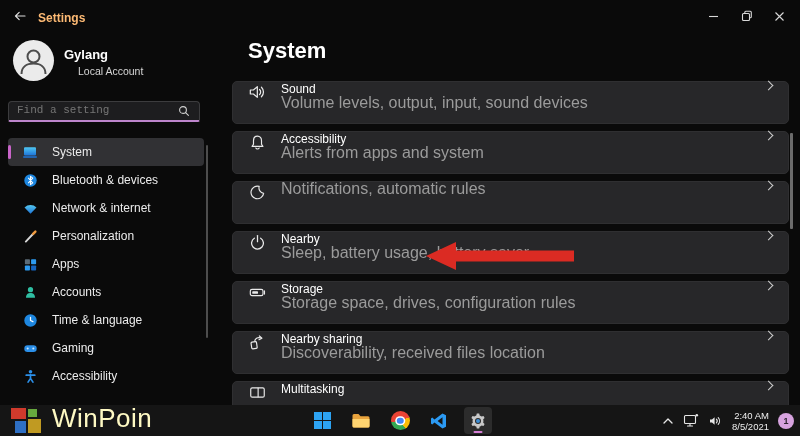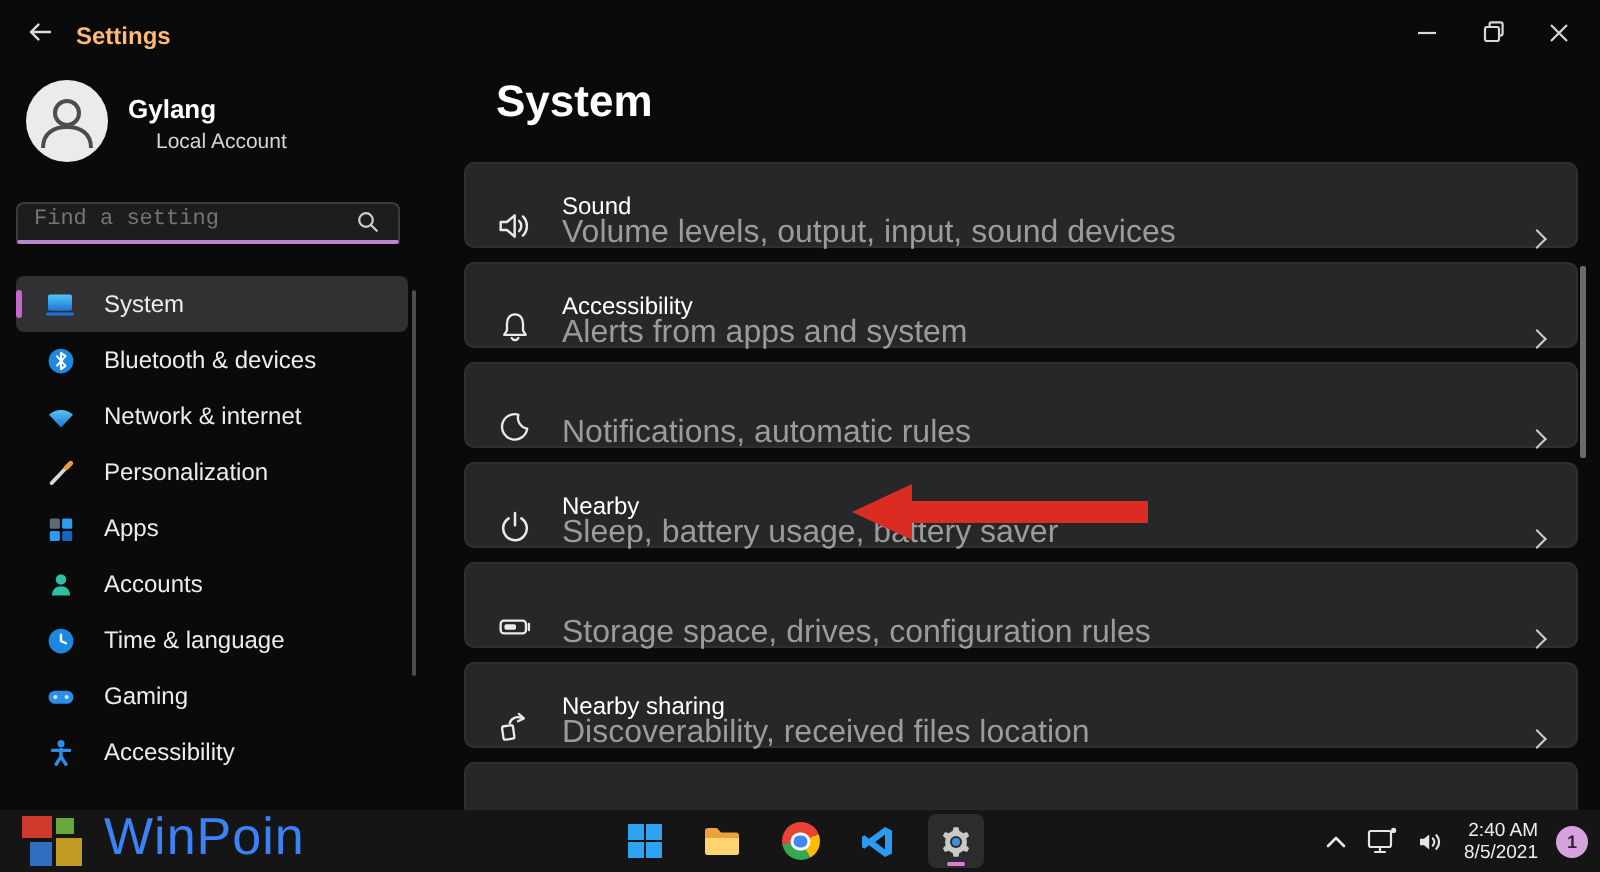--- a/index.html
+++ b/index.html
@@ -28,21 +28,21 @@
   .nav-item.selected { background:#313134; }
   .accent-pill { position:absolute; left:0; top:7px; width:3px; height:14px; border-radius:2px; background:#c964c9; display:none; }
   .nav-item.selected .accent-pill { display:block; }
   .nav-ico { width:16px; height:16px; flex:none; display:flex; align-items:center; justify-content:center; }
   .nav-label { margin-left:14px; font-size:12px; color:#ececec; white-space:nowrap; }
   .side-scrollbar { position:absolute; left:206px; top:145px; width:2px; height:193px; border-radius:1px; background:#4d4d4d; }
 
   
   .main-title { position:absolute; left:248px; top:38px; font-size:22px; font-weight:700; color:#fff; }
   .cards { position:absolute; left:232px; top:81px; width:557px; }
-  .card { position:relative; height:43px; margin-bottom:7px; background:#272729; border:1px solid #2f2f31; border-radius:5px; display:flex; align-items:flex-end; padding:0 16px 0 14px; }
+  .card { position:relative; height:43px; margin-bottom:7px; background:#272729; border:1px solid #2f2f31; border-radius:5px; display:flex; align-items:flex-start; padding:0 16px 0 14px; }
   .card-ico { width:20px; height:20px; flex:none; display:flex; align-items:center; justify-content:center; }
   .card-text { margin-left:14px; flex:1; min-width:0; }
   .card-title { font-size:12px; color:#fff; line-height:14px; }
   .card-desc { font-size:16px; color:#9b9b9b; line-height:13px; }
   .chev { width:7px; height:7px; border-right:1.4px solid #cfcfcf; border-top:1.4px solid #cfcfcf; transform:rotate(45deg); flex:none; }
   .main-scrollbar { position:absolute; left:790px; top:133px; width:2.5px; height:96px; border-radius:1px; background:#6b6b6b; }
 
   .red-arrow { position:absolute; left:424px; top:241px; width:152px; height:30px; z-index:5; }
 
   
@@ -53,21 +53,21 @@
   .tb-app.active::after { content:""; position:absolute; bottom:1px; left:50%; transform:translateX(-50%); width:9px; height:2.5px; border-radius:2px; background:#d67fd6; }
   .tray { position:absolute; right:6px; top:0; height:31px; display:flex; align-items:center; gap:9px; z-index:11; }
   .tray-ico { display:flex; align-items:center; justify-content:center; }
   .tray-clock { text-align:right; font-size:9.5px; line-height:11px; color:#ededed; }
   .tray-badge { width:16px; height:16px; border-radius:50%; background:#d7a3df; color:#2e2430; font-size:9px; font-weight:700; display:flex; align-items:center; justify-content:center; }
 
   
   .watermark { position:absolute; left:11px; bottom:0; height:33px; display:flex; align-items:center; z-index:20; }
   .wm-logo { position:relative; width:36px; height:30px; flex:none; }
   .wm-sq { position:absolute; }
-  .wm-text { font-size:26px; color:#3b82f6; letter-spacing:0.5px; margin-left:5px; margin-top:-2px; }
+  .wm-text { font-size:26px; color:#fef9c3; letter-spacing:0.5px; margin-left:5px; margin-top:-2px; }
 </style>
 </head>
 <body>
 
 <div class="screen">
 
   <div class="titlebar">
     <div class="back-btn">
       <svg width="16" height="16" viewBox="0 0 16 16">
           <path d="M13 8 H3.5 M3.5 8 L7.2 4.3 M3.5 8 L7.2 11.7" stroke="#dedede" stroke-width="1.2" fill="none" stroke-linecap="round"></path>
@@ -289,20 +289,21 @@
 
     <div class="card">
       <span class="card-ico">
         <svg width="19" height="19" viewBox="0 0 18 18">
             <rect x="2.2" y="6" width="12" height="6" rx="1.6" stroke="#eaeaea" stroke-width="1.1" fill="none"></rect>
             <rect x="4" y="7.7" width="5.5" height="2.6" rx="0.8" fill="#eaeaea"></rect>
             <path d="M15.6 7.5 V10.5" stroke="#eaeaea" stroke-width="1.1" stroke-linecap="round"></path>
           </svg>
       </span>
       <span class="card-text">
+          <div class="card-title">Storage</div>
           <div class="card-desc">Storage space, drives, configuration rules</div>
         </span>
       <span class="chev"></span>
     </div>
 
     <div class="card">
       <span class="card-ico">
         <svg width="19" height="19" viewBox="0 0 18 18">
             <rect x="3.2" y="8.4" width="5.2" height="6.4" rx="1" stroke="#eaeaea" stroke-width="1.1" fill="none" transform="rotate(-8 5.8 11.6)"></rect>
             <path d="M6.5 7.2 C7 5 9.5 3.8 12 4.6" stroke="#eaeaea" stroke-width="1.1" fill="none" stroke-linecap="round"></path>

